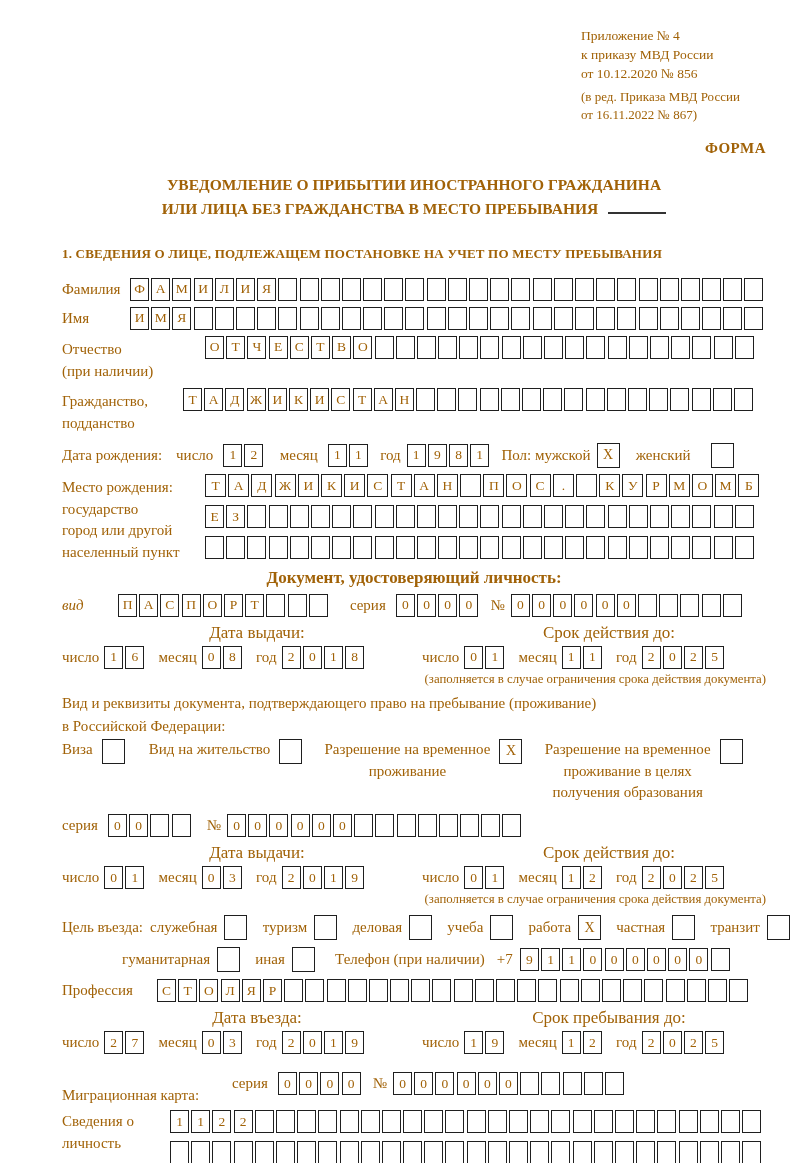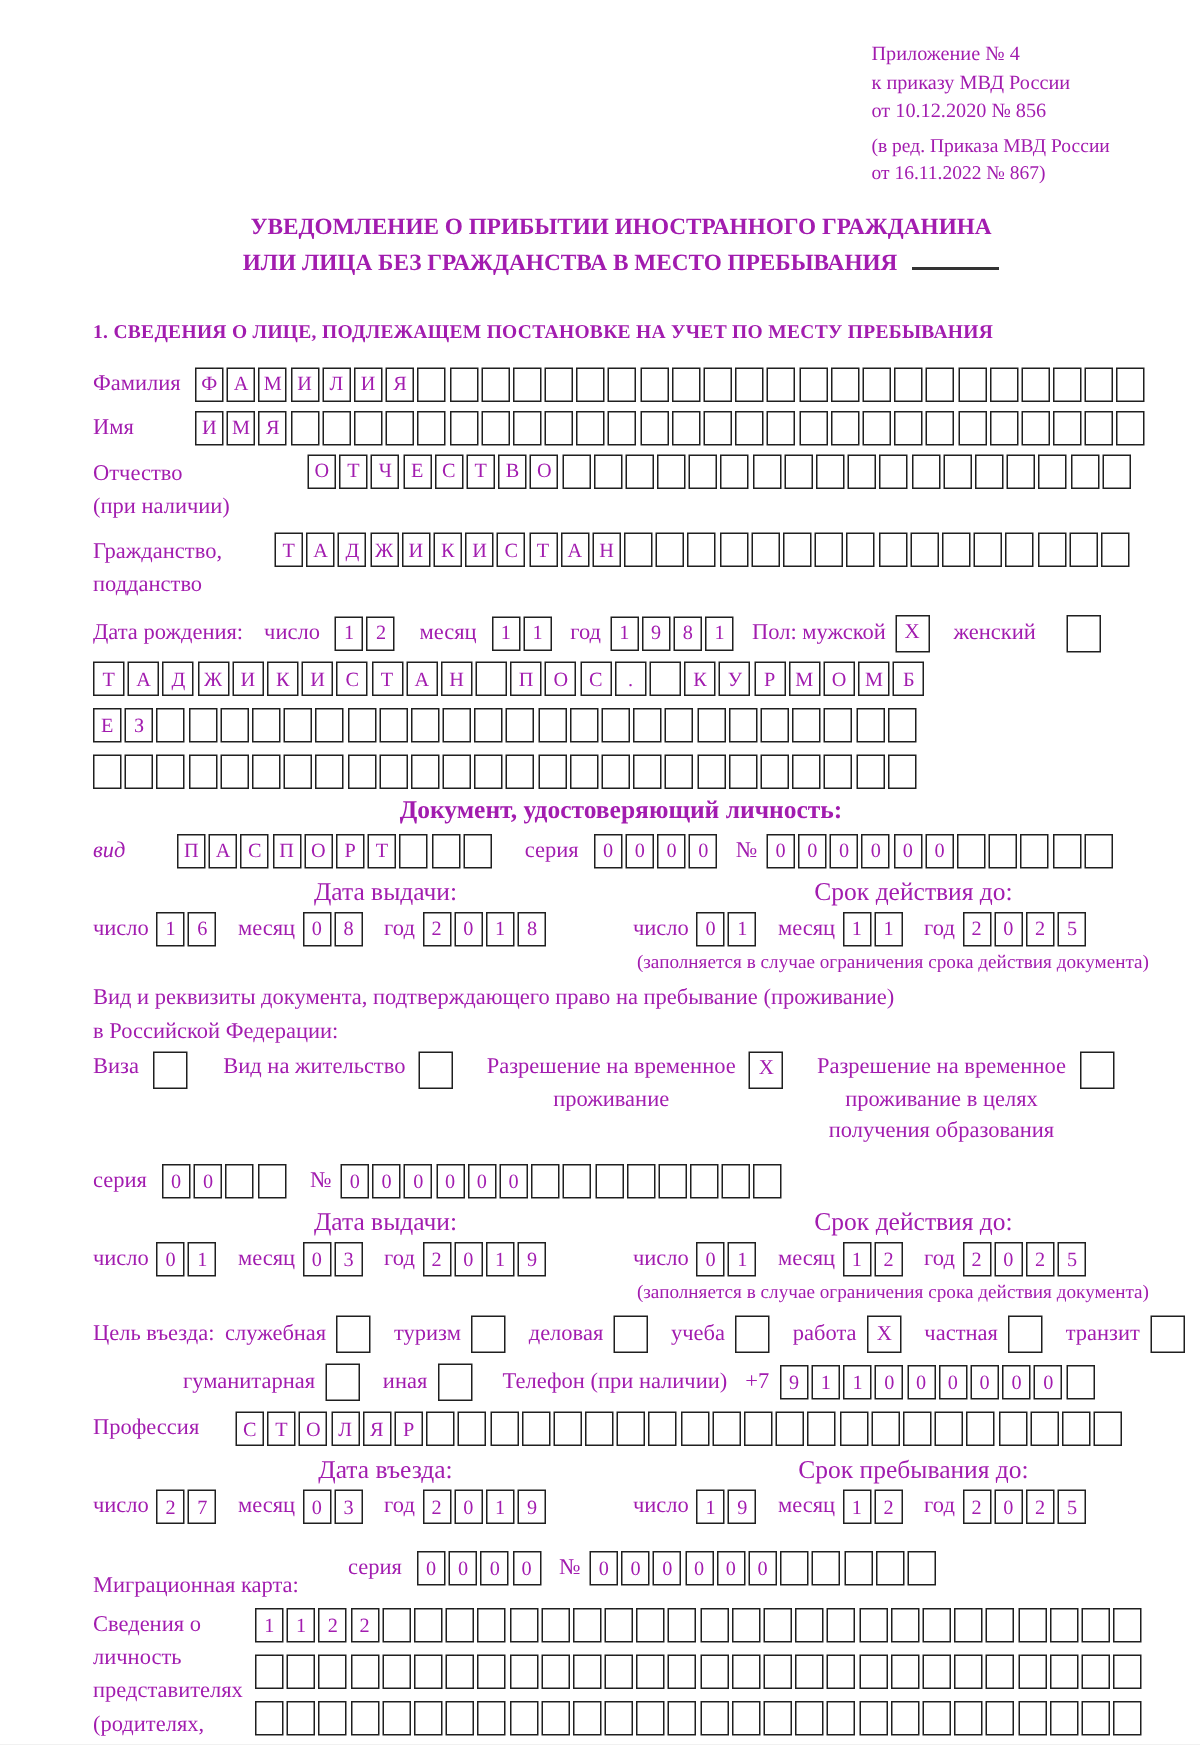--- a/index.html
+++ b/index.html
@@ -1,19 +1,19 @@
 <!DOCTYPE html>
 <html><head>
 <meta charset="utf-8">
 <style>
   html,body{margin:0;padding:0;background:#e8e8e8;}
   .page{
     width:800px;height:1163px;background:#ffffff;box-sizing:border-box;
     padding:26px 34px 0 62px;overflow:hidden;position:relative;
-    font-family:"Liberation Serif","DejaVu Serif",serif;color:#a21caf;font-size:15px;
+    font-family:"Liberation Serif","DejaVu Serif",serif;color:#a16207;font-size:15px;
   }
   .nowrap{white-space:nowrap;}
   
   .appendix{width:185px;margin-left:auto;font-size:13.5px;line-height:1.42;}
   .appendix .rev{margin-top:5px;font-size:13px;line-height:1.38;}
   .form-word{text-align:right;font-weight:bold;font-size:15px;margin-top:16px;letter-spacing:.5px;}
   .doc-title{text-align:center;font-weight:bold;font-size:15.5px;line-height:1.5;margin-top:16px;}
   .blank-line{display:inline-block;width:58px;border-bottom:2px solid #333;height:14px;margin-left:10px;}
   .section-head{font-weight:bold;font-size:13px;margin-top:26px;margin-bottom:16px;letter-spacing:.2px;}
   
@@ -61,20 +61,21 @@
   <div class="appendix">
     <div class="nowrap">Приложение № 4</div>
     <div class="nowrap">к приказу МВД России</div>
     <div class="nowrap">от 10.12.2020 № 856</div>
     <div class="rev">
       <div class="nowrap">(в ред. Приказа МВД России</div>
       <div class="nowrap">от 16.11.2022 № 867)</div>
     </div>
   </div>
 
+  <div class="form-word">ФОРМА</div>
 
   <div class="doc-title">
     <div>УВЕДОМЛЕНИЕ О ПРИБЫТИИ ИНОСТРАННОГО ГРАЖДАНИНА</div>
     <div><span>ИЛИ ЛИЦА БЕЗ ГРАЖДАНСТВА В МЕСТО ПРЕБЫВАНИЯ</span><span class="blank-line"></span></div>
   </div>
 
   <div class="section-head">1. СВЕДЕНИЯ О ЛИЦЕ, ПОДЛЕЖАЩЕМ ПОСТАНОВКЕ НА УЧЕТ ПО МЕСТУ ПРЕБЫВАНИЯ</div>
 
   <div class="row">
     <span class="lbl" style="width:68px;">Фамилия</span>
@@ -252,20 +253,26 @@
       </span>
       <span class="sp14"></span>
     <span>женский</span>
       <span class="sp20"></span>
     <span class="cells box-lg">
         <span class="cell"></span>
       </span>
   </div>
 
   <div class="row" style="margin-top:4px;margin-bottom:2px;">
+    <span class="lbl lbl-stack" style="width:143px;">
+      <span>Место рождения:</span>
+      <span>государство</span>
+      <span>город или другой</span>
+      <span>населенный пункт</span>
+    </span>
     <span class="lbl-stack">
       <span class="cells" style="margin-bottom:8px;">
           <span class="cell" style="width: 21px;">Т</span>
           <span class="cell" style="width: 21px;">А</span>
           <span class="cell" style="width: 21px;">Д</span>
           <span class="cell" style="width: 21px;">Ж</span>
           <span class="cell" style="width: 21px;">И</span>
           <span class="cell" style="width: 21px;">К</span>
           <span class="cell" style="width: 21px;">И</span>
           <span class="cell" style="width: 21px;">С</span>

